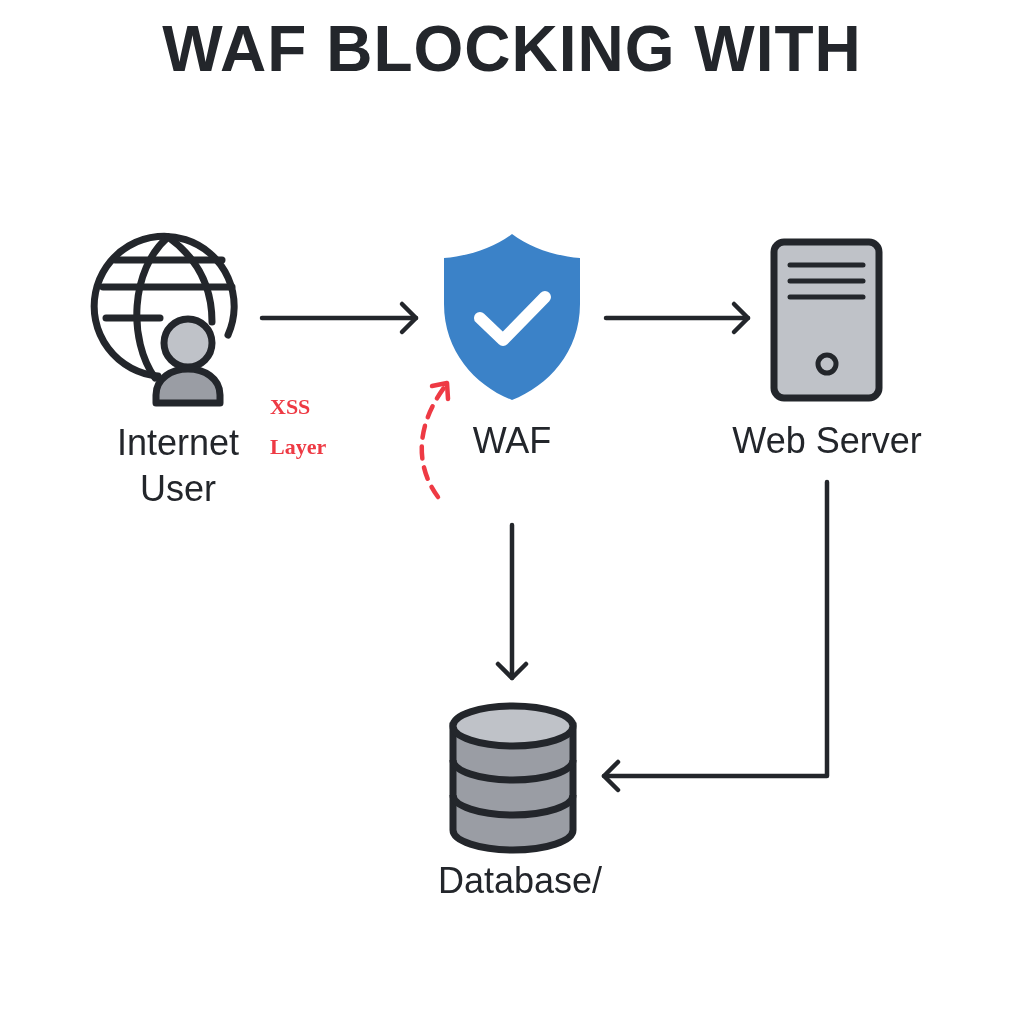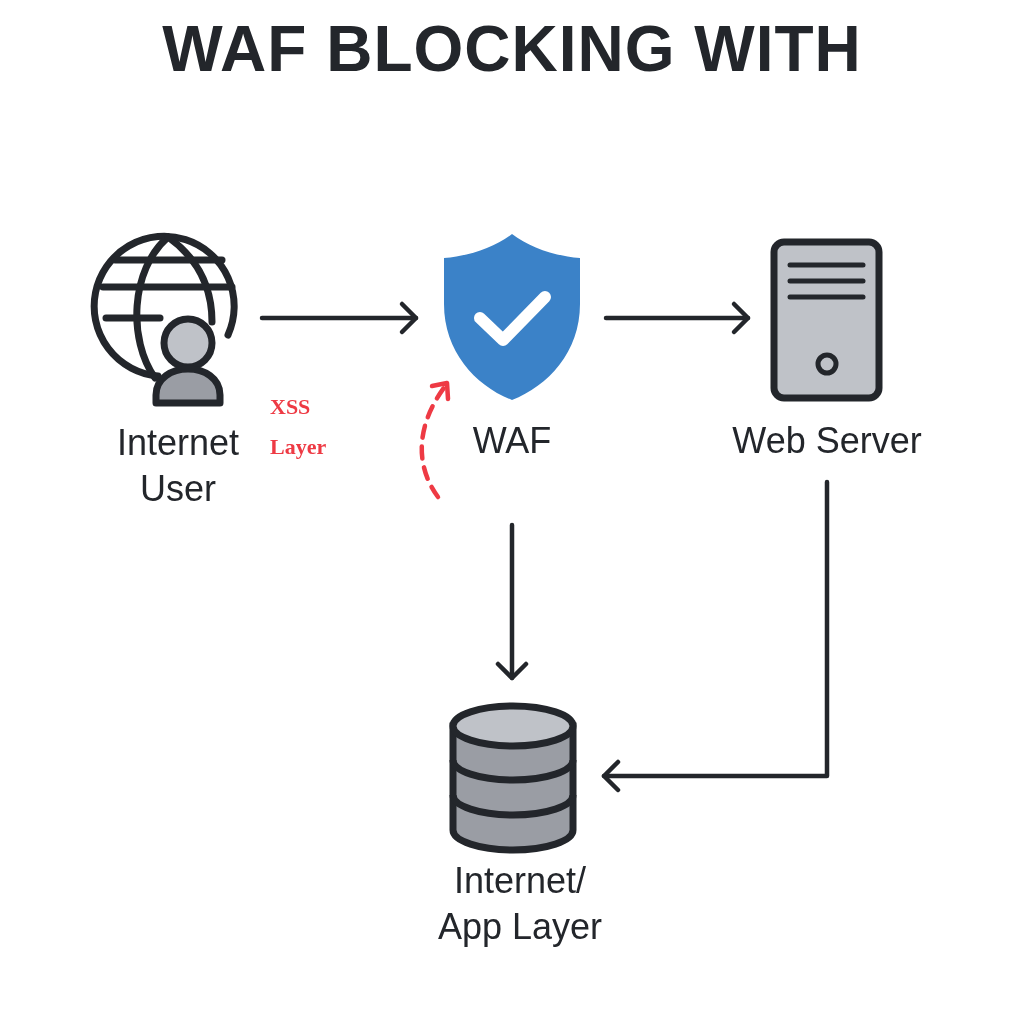--- a/index.html
+++ b/index.html
@@ -105,15 +105,14 @@
 
 <div class="label" style="left:412px; top:418px; width:200px;">
   <span>WAF</span>
 </div>
 
 <div class="label" style="left:700px; top:418px; width:254px;">
   <span>Web Server</span>
 </div>
 
 <div class="label" style="left:392px; top:858px; width:256px;">
-  <span>Internet/</span>
-  <span>App Layer</span>
+  <span>Database/</span>
 </div>
 
 </body></html>

